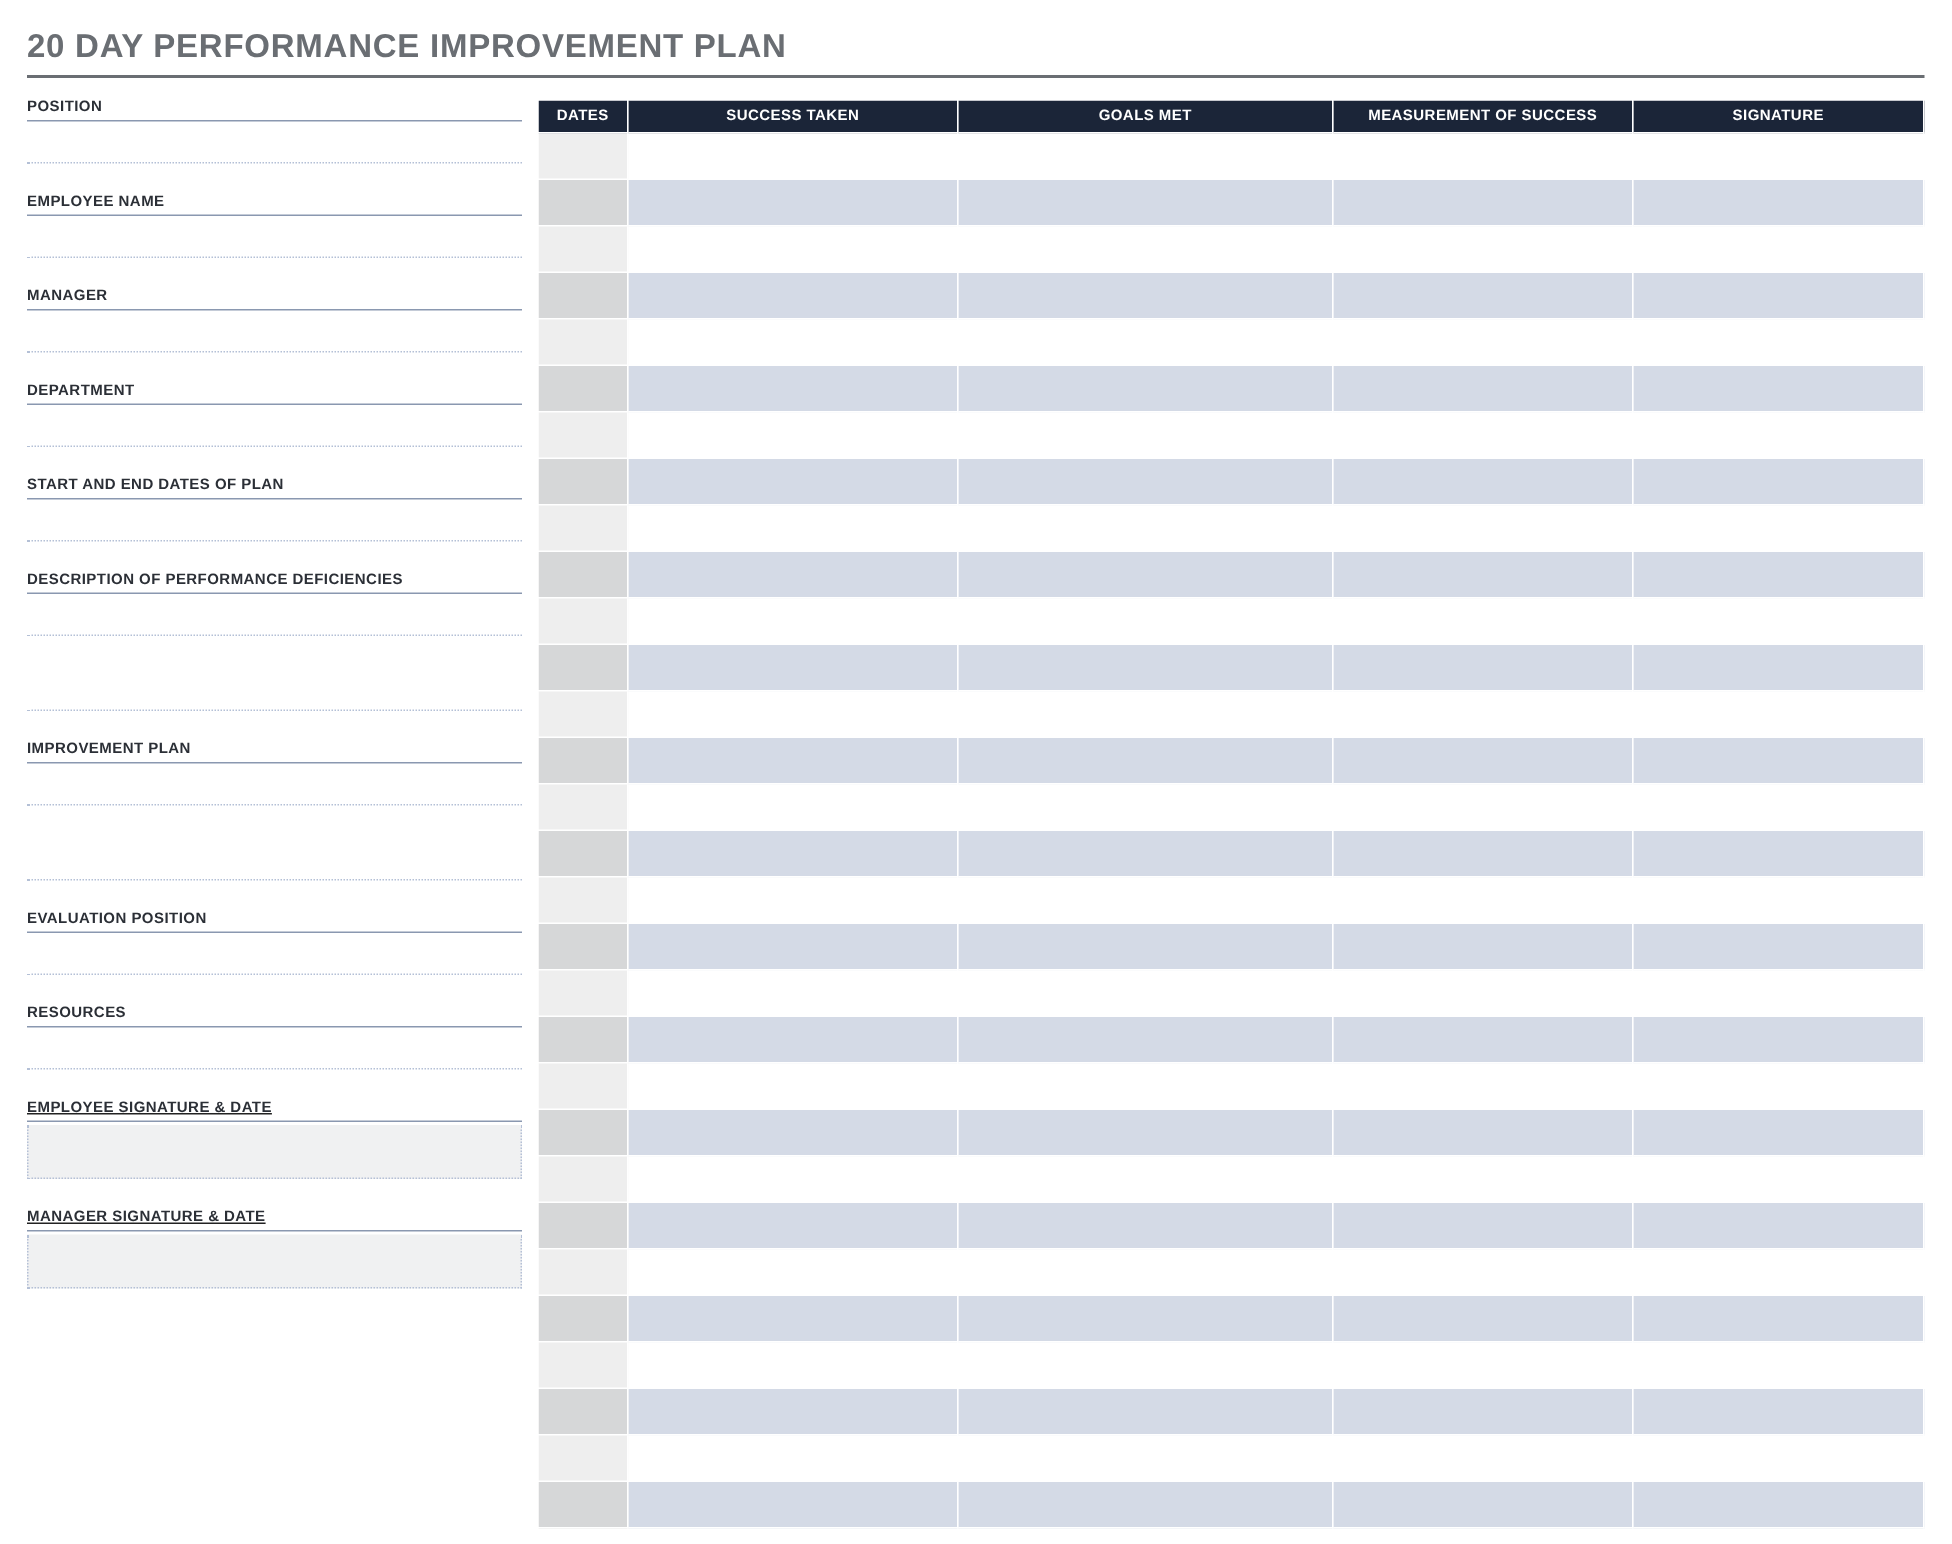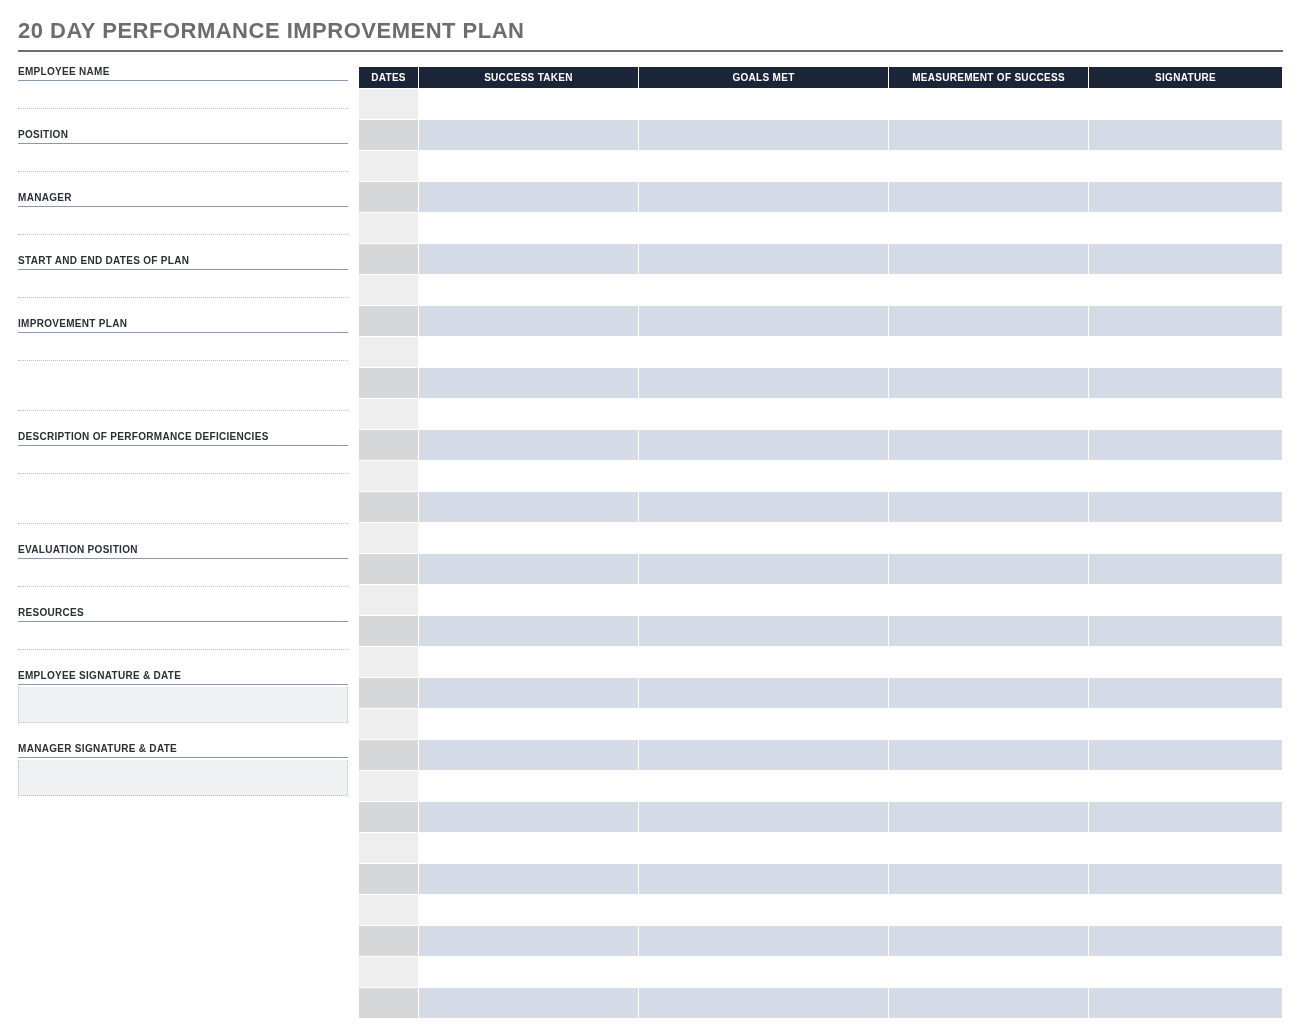--- a/index.html
+++ b/index.html
@@ -52,20 +52,21 @@
   }
   .field-multi .field-input {
     display: block;
     margin-top: 22px;
   }
   .field-multi .field-input:first-of-type {
     margin-top: 0;
   }
   .sig-block {
     margin-top: 18px;
+    text-decoration: underline;
   }
   .sig-area {
     height: 36px;
     background: #f0f1f2;
     border: 1px dotted #b4c0d6;
     border-top: none;
     margin-top: 2px;
   }
   .right {
     flex: 1;
@@ -111,31 +112,32 @@
   }
 </style>
 </head>
 <body>
 
 <div class="title">20 DAY PERFORMANCE IMPROVEMENT PLAN</div>
 
 <div class="layout">
 
   <div class="left" id="left-panel">
+      <div class="field"><div class="field-label">POSITION</div><input class="field-input" type="text" style=""></div>
       <div class="field"><div class="field-label">EMPLOYEE NAME</div><input class="field-input" type="text" style=""></div>
-      <div class="field"><div class="field-label">POSITION</div><input class="field-input" type="text" style=""></div>
       <div class="field"><div class="field-label">MANAGER</div><input class="field-input" type="text" style=""></div>
+      <div class="field"><div class="field-label">DEPARTMENT</div><input class="field-input" type="text" style=""></div>
       <div class="field"><div class="field-label">START AND END DATES OF PLAN</div><input class="field-input" type="text" style=""></div>
       <div class="field field-multi">
-        <div class="field-label">IMPROVEMENT PLAN</div>
+        <div class="field-label">DESCRIPTION OF PERFORMANCE DEFICIENCIES</div>
         <input class="field-input" type="text" style="">
         <input class="field-input" type="text" style="">
       </div>
       <div class="field field-multi">
-        <div class="field-label">DESCRIPTION OF PERFORMANCE DEFICIENCIES</div>
+        <div class="field-label">IMPROVEMENT PLAN</div>
         <input class="field-input" type="text" style="">
         <input class="field-input" type="text" style="">
       </div>
       <div class="field"><div class="field-label">EVALUATION POSITION</div><input class="field-input" type="text" style=""></div>
       <div class="field"><div class="field-label">RESOURCES</div><input class="field-input" type="text" style=""></div>
       <div class="field sig-block">
         <div class="field-label">EMPLOYEE SIGNATURE &amp; DATE</div>
         <div class="sig-area"></div>
       </div>
       <div class="field sig-block">

